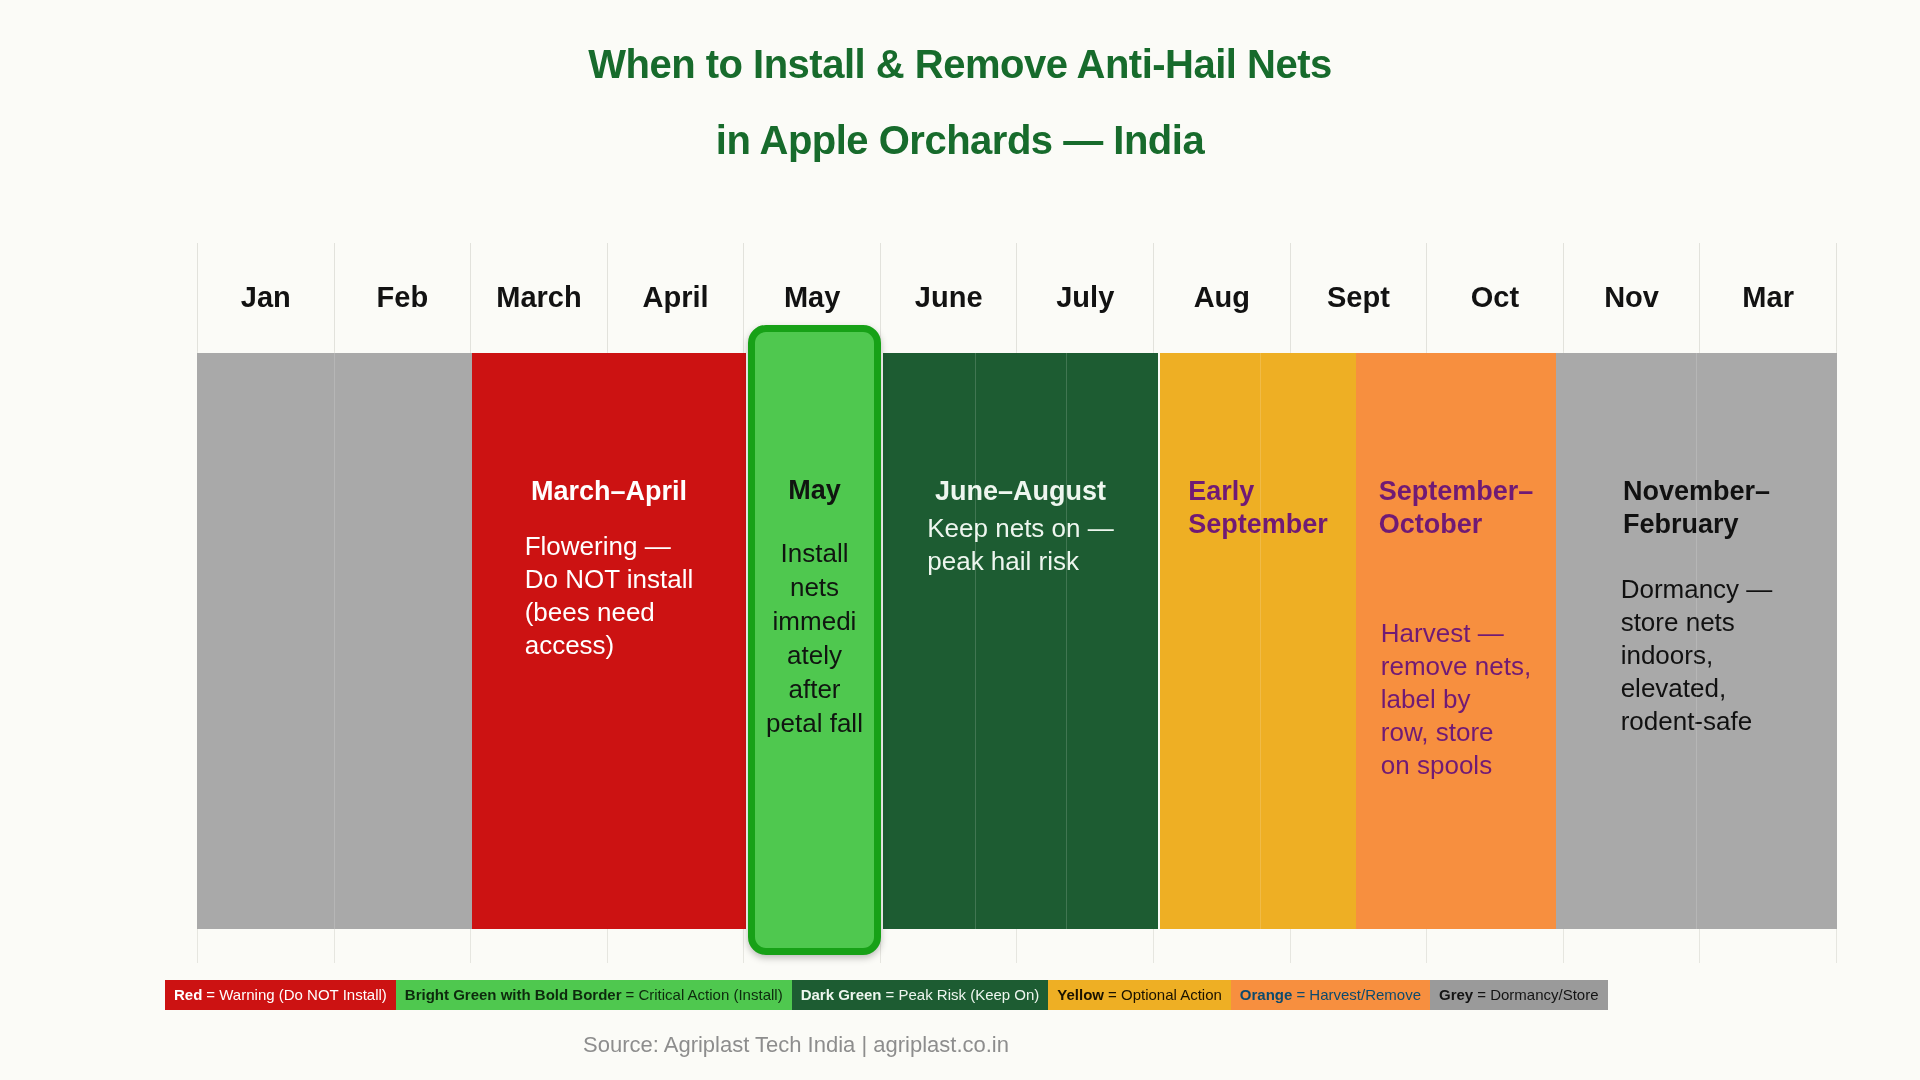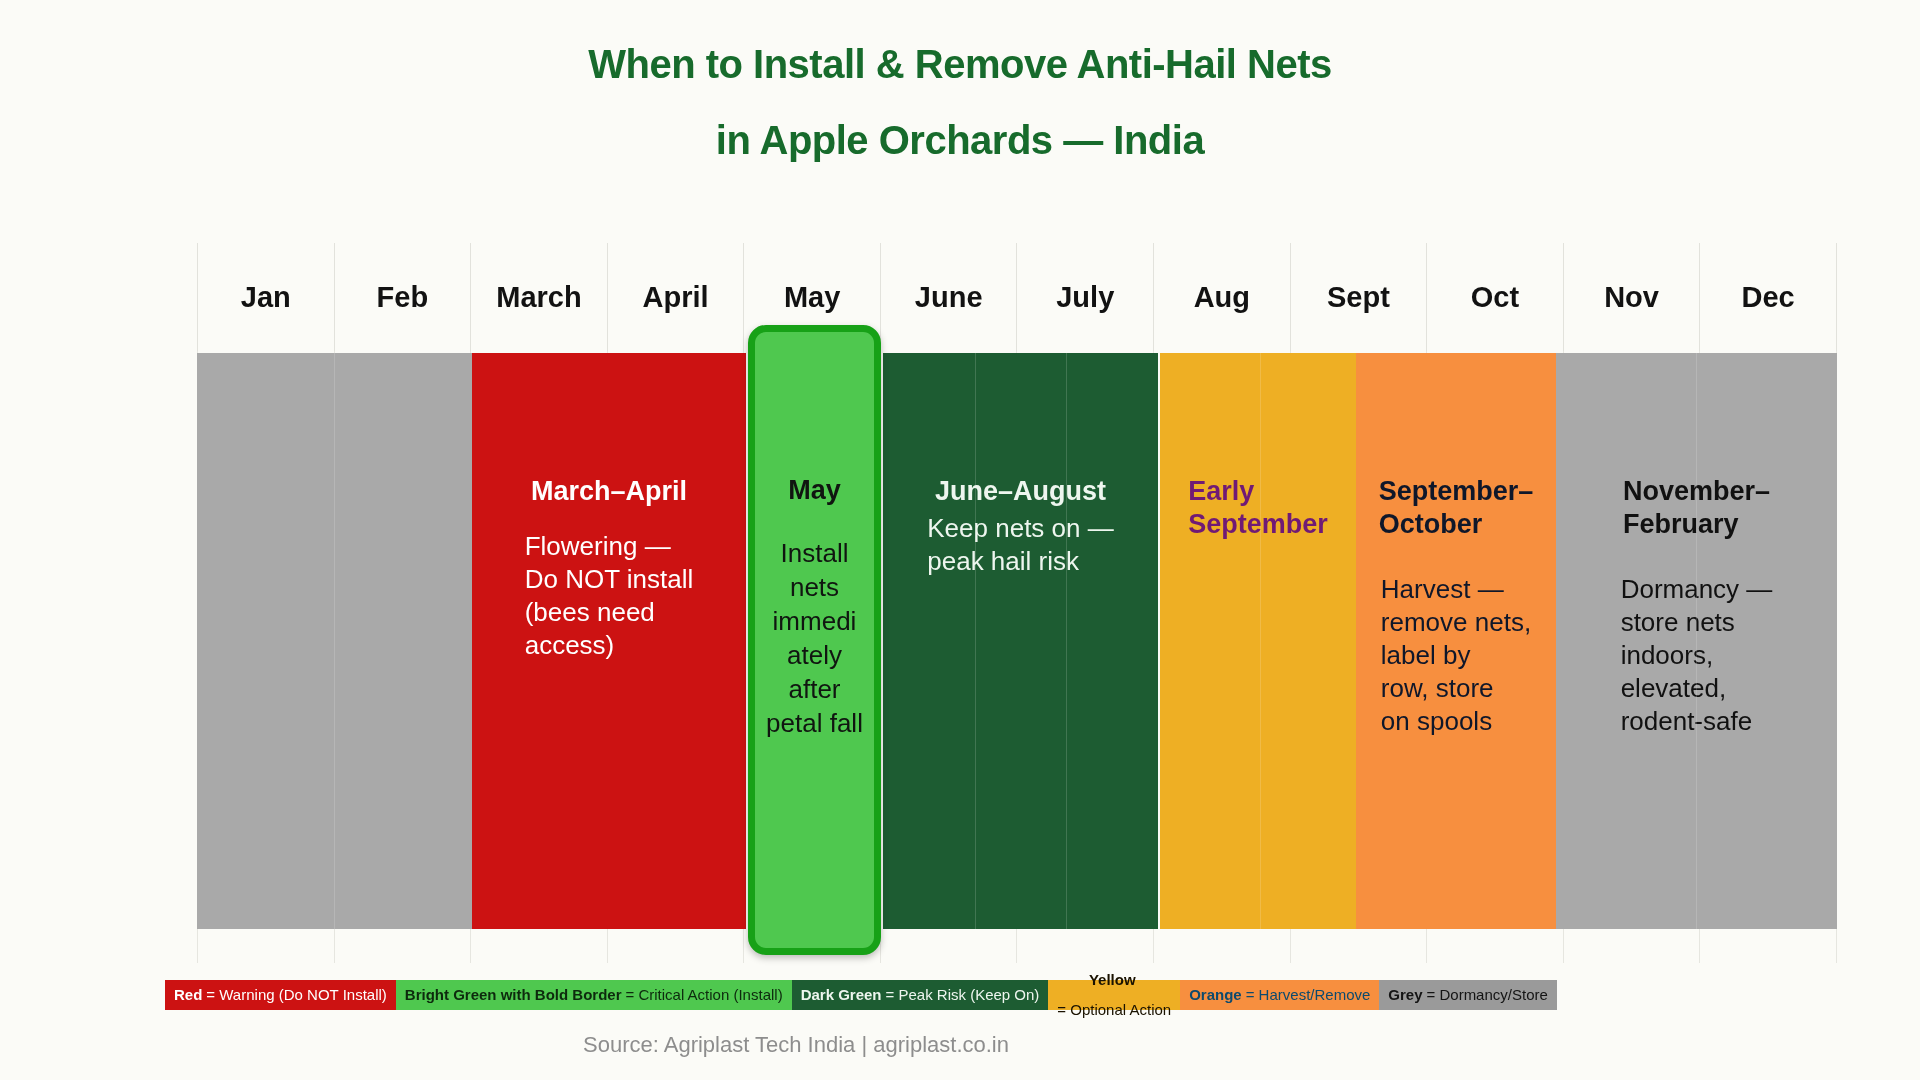--- a/index.html
+++ b/index.html
@@ -105,21 +105,21 @@
     font-size: 26px;
     line-height: 33px;
     white-space: pre-line;
   }
 
   
   .seg-grey-left  { left: 0px;    width: 275px; background: #a9a9a9; }
   .seg-red        { left: 275px;  width: 274px; background: #cc1212; color: #ffffff; }
   .seg-darkgreen  { left: 686px;  width: 275px; background: #1d5c32; color: #eef6ef; }
   .seg-yellow     { left: 963px;  width: 196px; background: #eeaf24; color: #701a75; }
-  .seg-orange     { left: 1159px; width: 200px; background: #f78f3f; color: #0f172a; }
+  .seg-orange     { left: 1159px; width: 200px; background: #f78f3f; color: #701a75; gap: 44px; }
   .seg-grey-right { left: 1359px; width: 281px; background: #a9a9a9; color: #111111; }
 
   .seg-darkgreen .seg-head { margin-bottom: 4px; }
   .seg-darkgreen .seg-body { margin-top: 0px; }
   .seg-red .seg-head { margin-bottom: 22px; }
 
   
   .seg-split {
     position: absolute;
     top: 0; width: 1px; height: 576px;
@@ -175,21 +175,21 @@
     padding: 0 9px;
     font-size: 15px;
     white-space: nowrap;
     line-height: 30px;
   }
   .legend-item b { font-weight: bold; margin-right: 4px; }
   .lg-red     { background: #cc1212; color: #ffffff; }
   .lg-red b   { color: #ffffff; }
   .lg-bgreen  { background: #4fc84f; color: #0d2a0d; }
   .lg-dgreen  { background: #1d5c32; color: #eef6ef; }
-  .lg-yellow  { background: #eeaf24; color: #1a1200; flex-direction: column; }
+  .lg-yellow  { background: #eeaf24; color: #1a1200; }
   .lg-orange  { background: #f78f3f; color: #0c4a6e; }
   .lg-grey    { background: #9a9a9a; color: #141414; }
 
   
   .source {
     position: absolute;
     left: 0; top: 1032px;
     width: 1592px;
     text-align: center;
     font-size: 22px;
@@ -228,21 +228,21 @@
       <div class="month-cell">Feb</div>
       <div class="month-cell">March</div>
       <div class="month-cell">April</div>
       <div class="month-cell">May</div>
       <div class="month-cell">June</div>
       <div class="month-cell">July</div>
       <div class="month-cell">Aug</div>
       <div class="month-cell">Sept</div>
       <div class="month-cell">Oct</div>
       <div class="month-cell">Nov</div>
-      <div class="month-cell">Dec</div>
+      <div class="month-cell">Mar</div>
     </div>
 
     <div class="band">
 
       <div class="seg seg-grey-left">
         <div class="seg-split" style="left:137px;"></div>
       </div>
 
       <div class="seg seg-red">
         <div class="seg-head">March–April</div>

